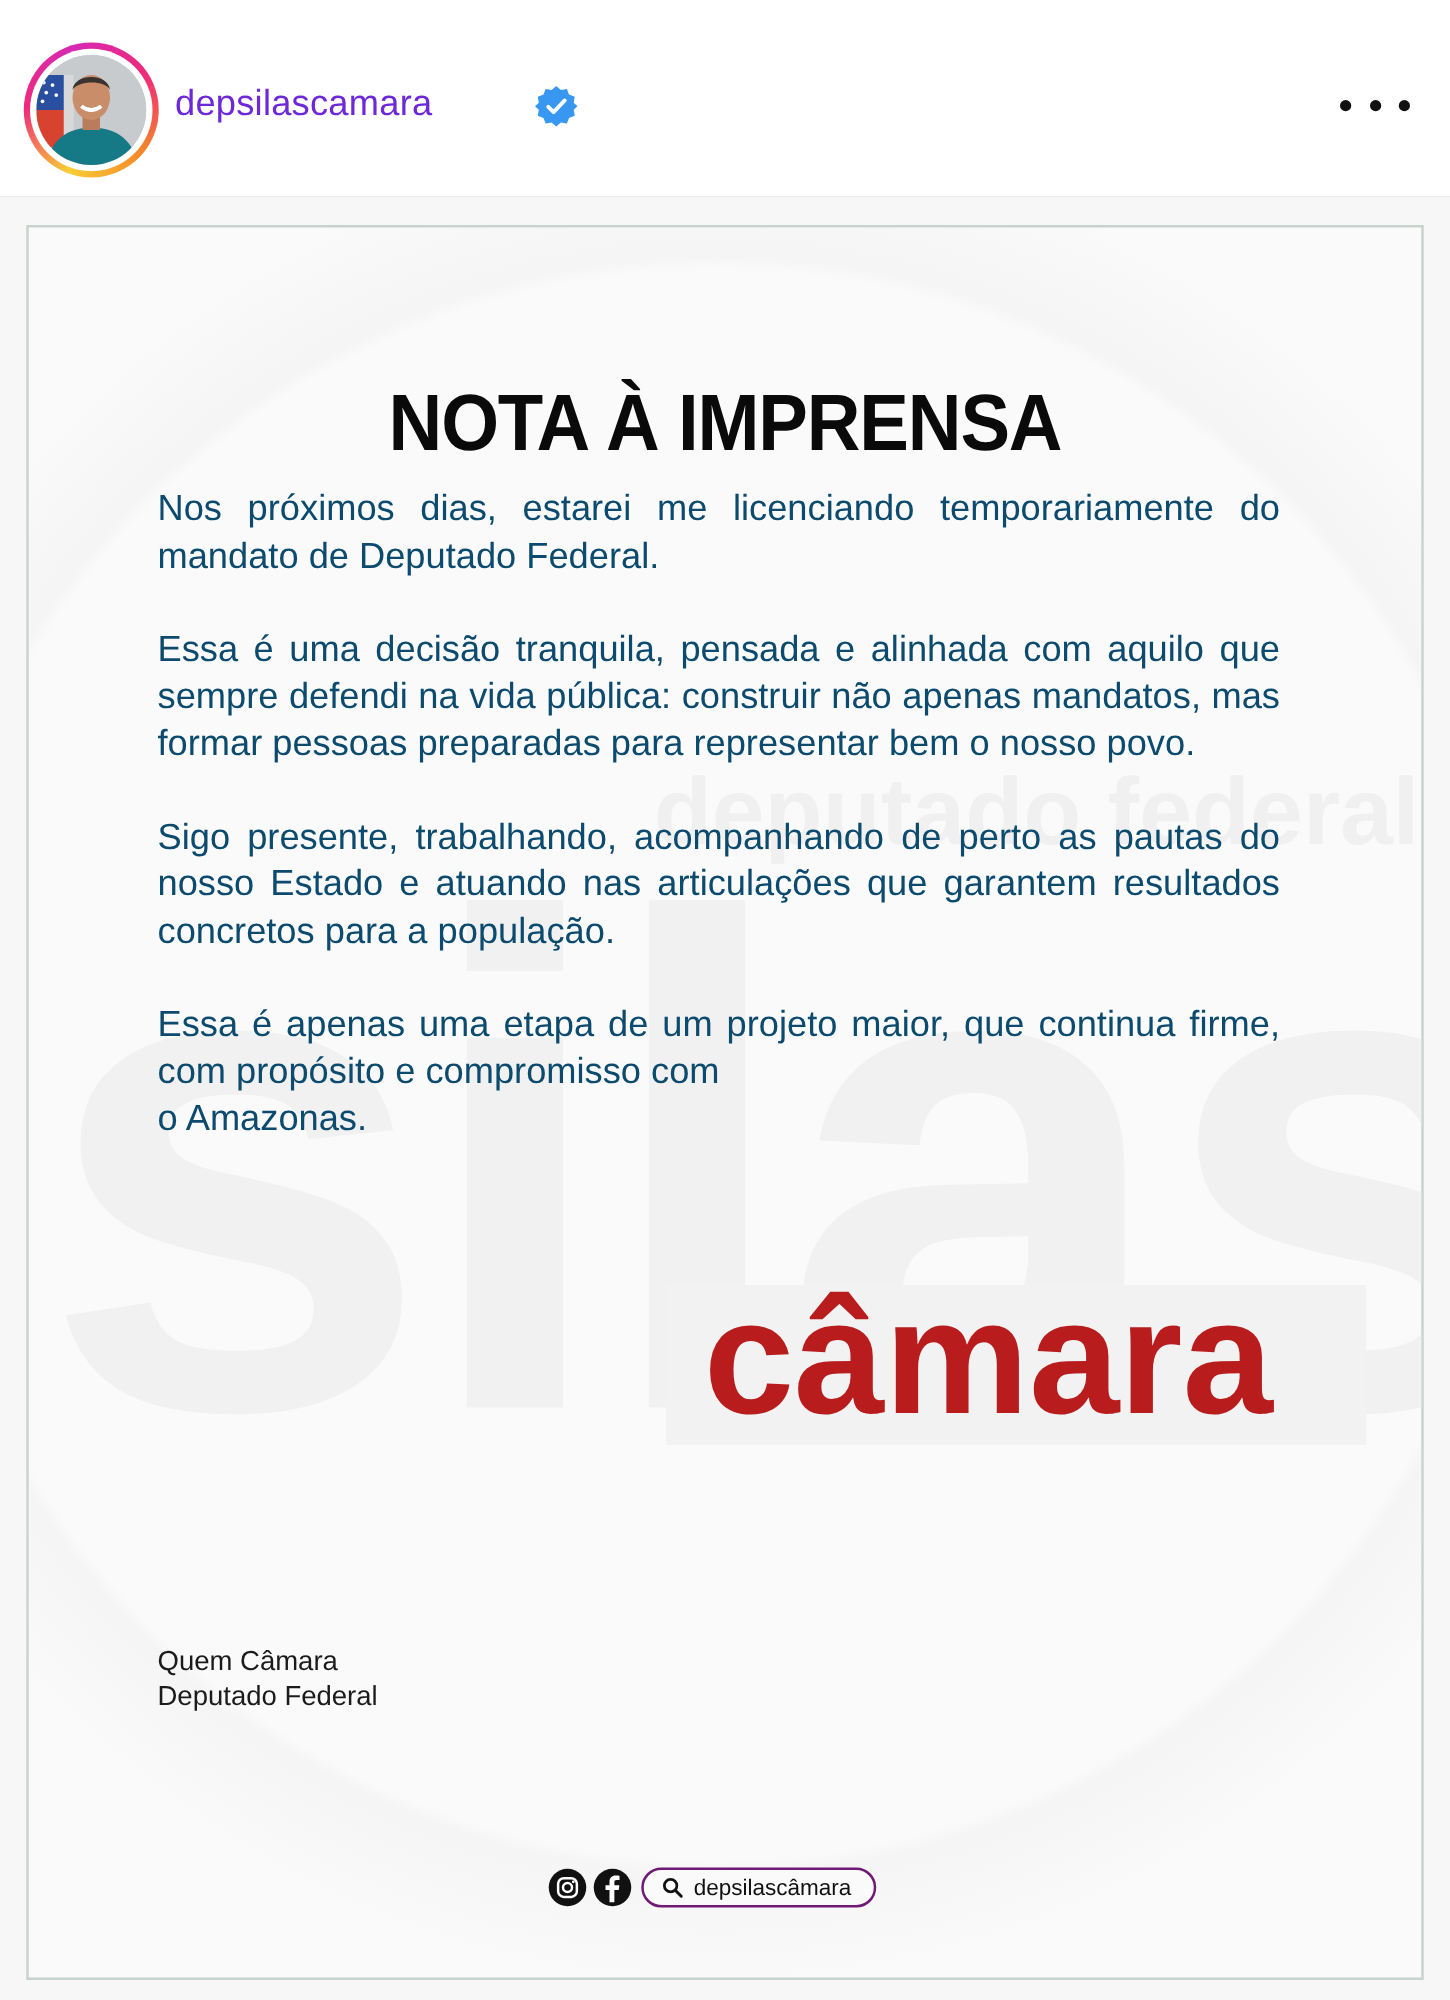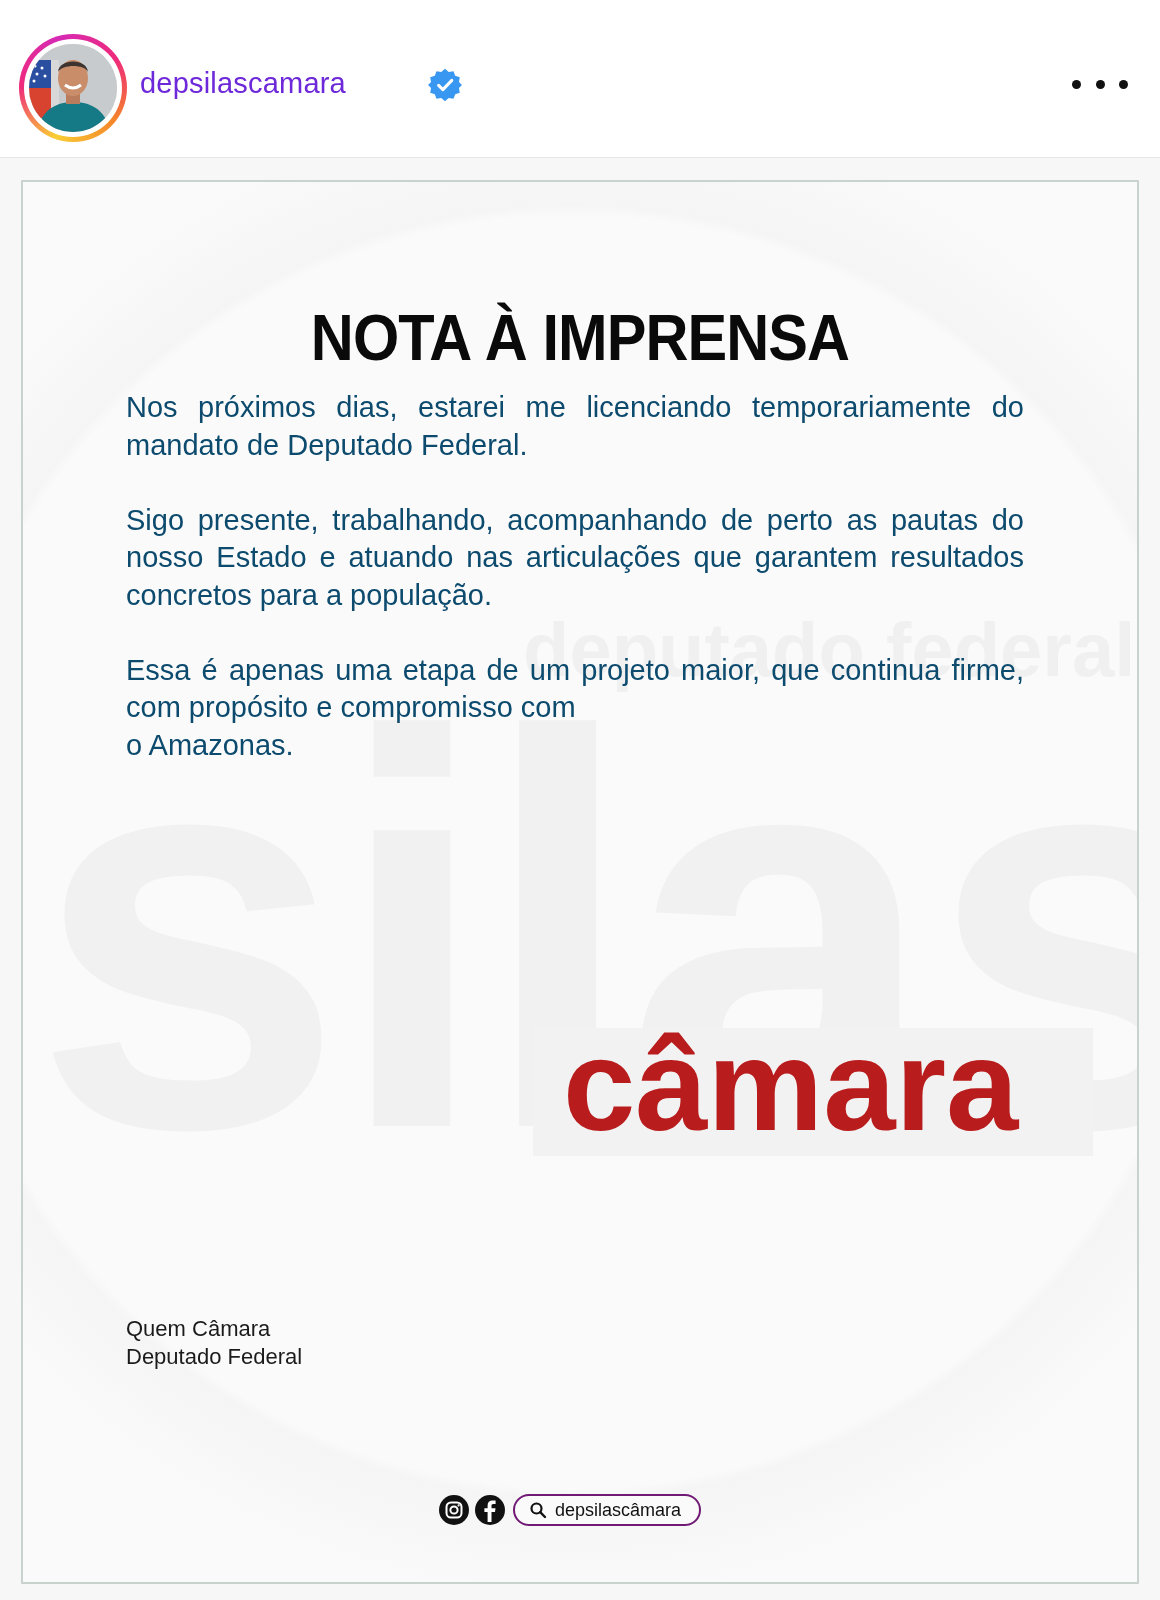--- a/index.html
+++ b/index.html
@@ -270,20 +270,21 @@
   <div class="wm-big">silas</div>
   <div class="wm-dep">deputado federal</div>
   <div class="wm-camara-box">
     <div class="wm-camara">câmara</div>
   </div>
 
   <div class="title">NOTA À IMPRENSA</div>
 
   <div class="body">
     <p class="para">Nos próximos dias, estarei me licenciando temporariamente do mandato de Deputado Federal.</p>
+    <p class="para">Essa é uma decisão tranquila, pensada e alinhada com aquilo que sempre defendi na vida pública: construir não apenas mandatos, mas formar pessoas preparadas para representar bem o nosso povo.</p>
     <p class="para">Sigo presente, trabalhando, acompanhando de perto as pautas do nosso Estado e atuando nas articulações que garantem resultados concretos para a população.</p>
     <p class="para" style="margin:0;"><span>Essa é apenas uma etapa de um projeto maior, que continua firme, com propósito e compromisso com</span><br><span>o Amazonas.</span></p>
   </div>
 
   <div class="signature">
     <div>Quem Câmara</div>
     <div>Deputado Federal</div>
   </div>
 
   <div class="footer">

